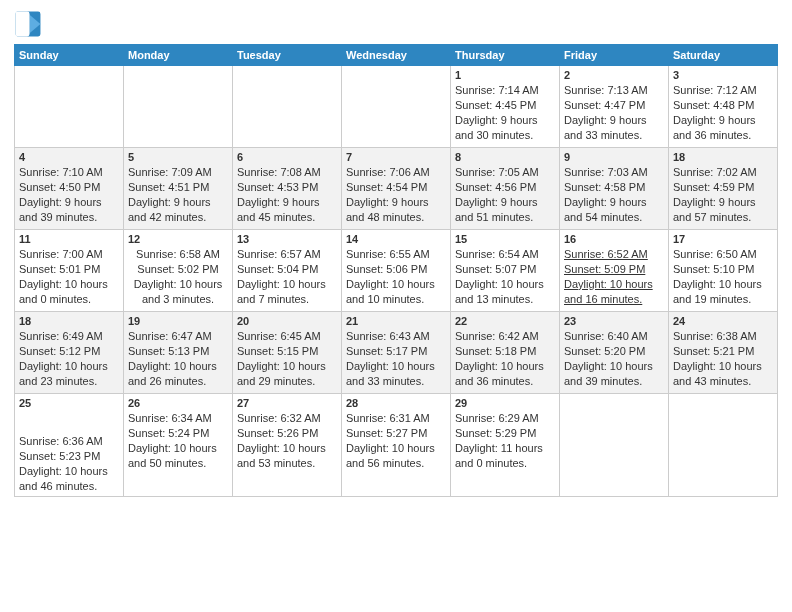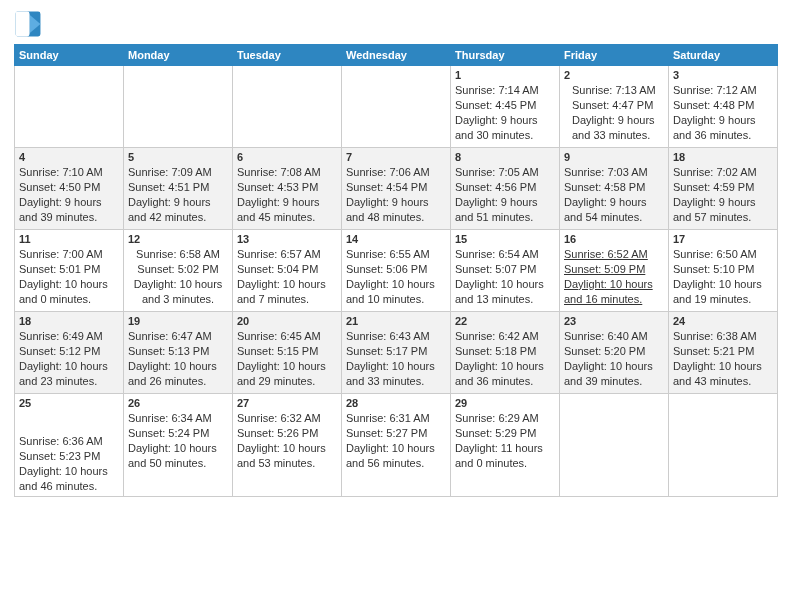--- a/index.html
+++ b/index.html
@@ -137,21 +137,21 @@
           <td class="empty-cell"></td>
           <td>
             <div class="day-number">1</div>
             <div class="cell-info" style="white-space: pre-line;">Sunrise: 7:14 AM
 Sunset: 4:45 PM
 Daylight: 9 hours
 and 30 minutes.</div>
           </td>
           <td>
             <div class="day-number">2</div>
-            <div class="cell-info" style="white-space: pre-line; margin-left: 8px;">Sunrise: 7:13 AM
+            <div class="cell-info" style="white-space: pre-line;">Sunrise: 7:13 AM
 Sunset: 4:47 PM
 Daylight: 9 hours
 and 33 minutes.</div>
           </td>
           <td>
             <div class="day-number">3</div>
             <div class="cell-info" style="white-space: pre-line;">Sunrise: 7:12 AM
 Sunset: 4:48 PM
 Daylight: 9 hours
 and 36 minutes.</div>

